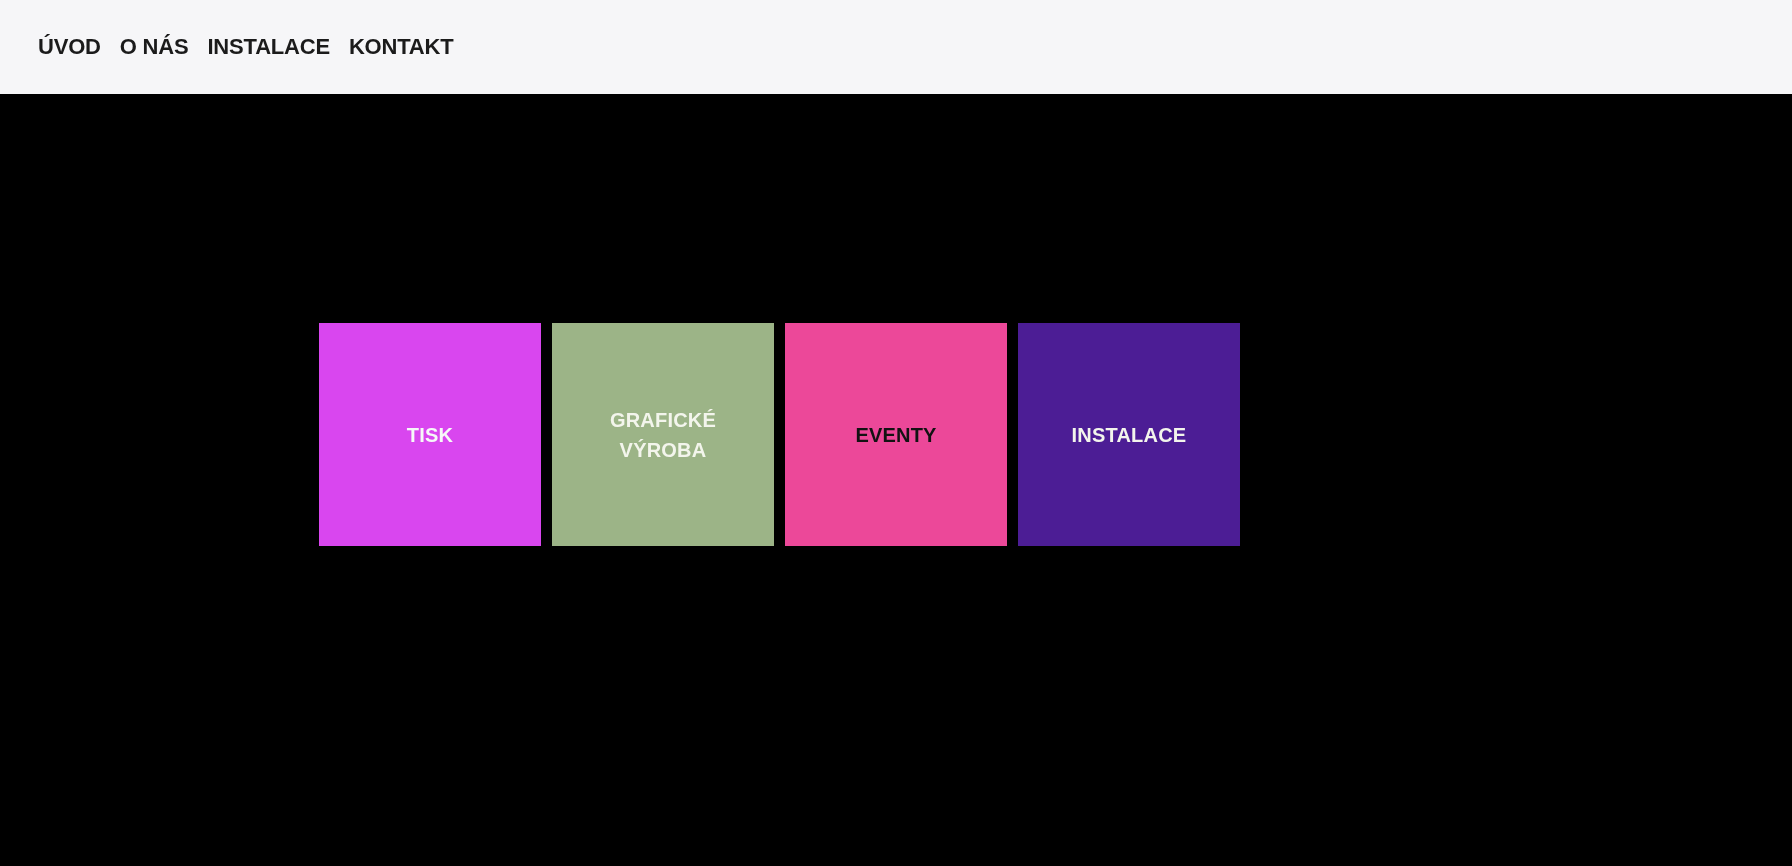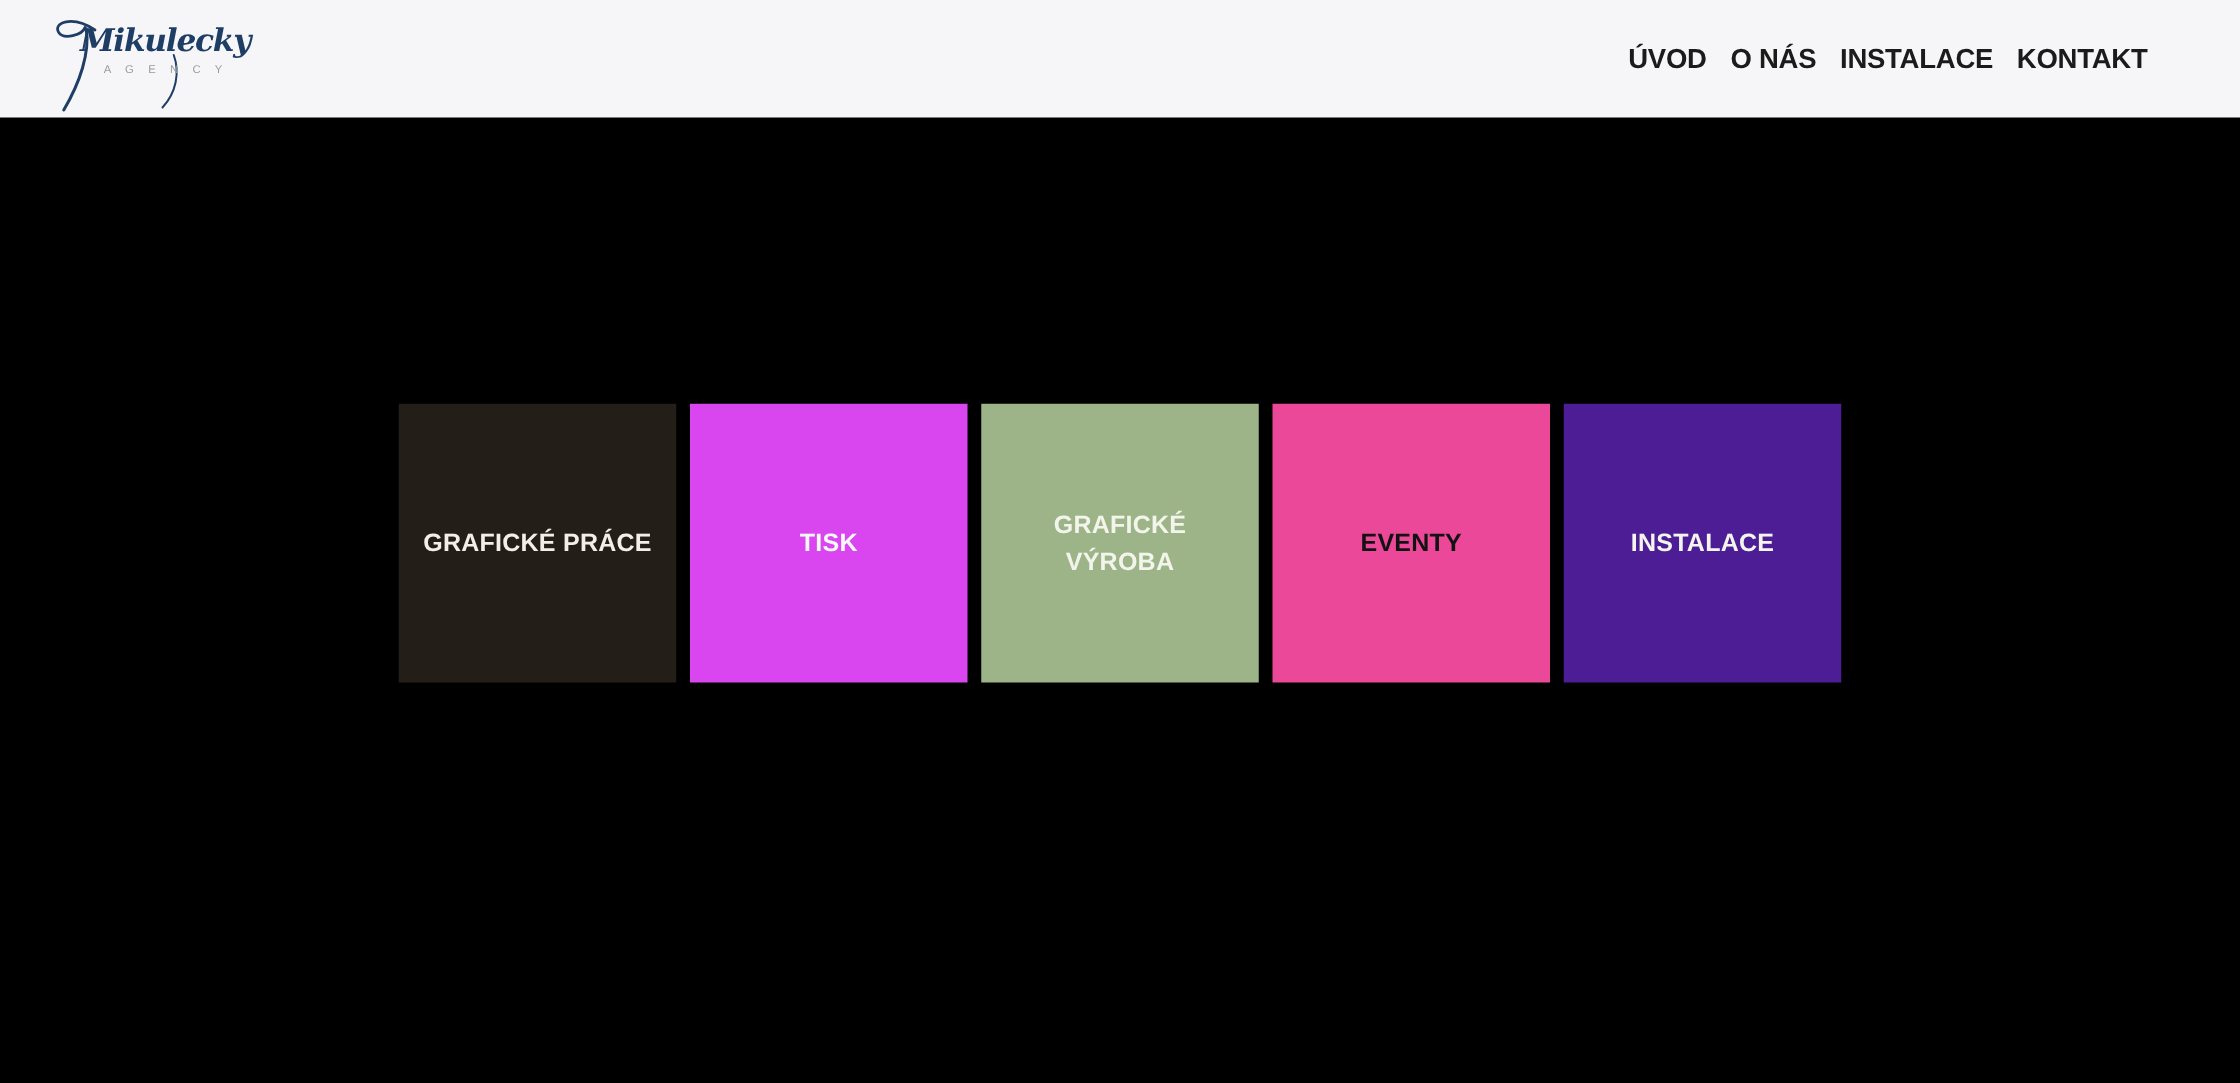--- a/index.html
+++ b/index.html
@@ -89,45 +89,33 @@
     font-weight: 700;
     line-height: 30px;
     letter-spacing: 0.2px;
   }
 </style>
 </head>
 <body style="background: rgb(0, 0, 0);">
 
 <div class="header" style="background: rgb(246, 246, 248);">
 
-  <div class="logo" style="color: rgb(30, 62, 102);">
-    <svg class="logo-swash" viewBox="0 0 120 82" fill="none" stroke="currentColor" stroke-linecap="round" xmlns="http://www.w3.org/2000/svg">
-      <path d="M38 14 C 20 2, 4 8, 9 16 C 13 22, 28 18, 30 12" stroke-width="2.2"></path>
-      <path d="M31 13 C 34 32, 26 56, 13 78" stroke-width="2.4"></path>
-      <path d="M101 34 C 106 48, 103 64, 92 76" stroke-width="1.6"></path>
-    </svg>
-    <span class="logo-script">Mikulecky</span>
-    <span class="logo-sub" style="color: rgb(155, 155, 155);">A G E N C Y</span>
-  </div>
 
   <div class="nav" style="color: rgb(27, 27, 27);">
     <a class="nav-item">ÚVOD</a>
     <a class="nav-item">O NÁS</a>
     <a class="nav-item">INSTALACE</a>
     <a class="nav-item">KONTAKT</a>
   </div>
 
 </div>
 
 <div class="main">
   <div class="tiles-row">
 
-    <div class="tile" style="background: rgb(35, 30, 24); color: rgb(243, 239, 230);">
-      <span class="tile-label">GRAFICKÉ PRÁCE</span>
-    </div>
 
     <div class="tile" style="background: #d946ef; color: rgb(246, 248, 248);">
       <span class="tile-label">TISK</span>
     </div>
 
     <div class="tile" style="background: rgb(156, 180, 135); color: rgb(243, 245, 236);">
       <span class="tile-label">GRAFICKÉ VÝROBA</span>
     </div>
 
     <div class="tile" style="background: #ec4899; color: rgb(18, 18, 18);">

